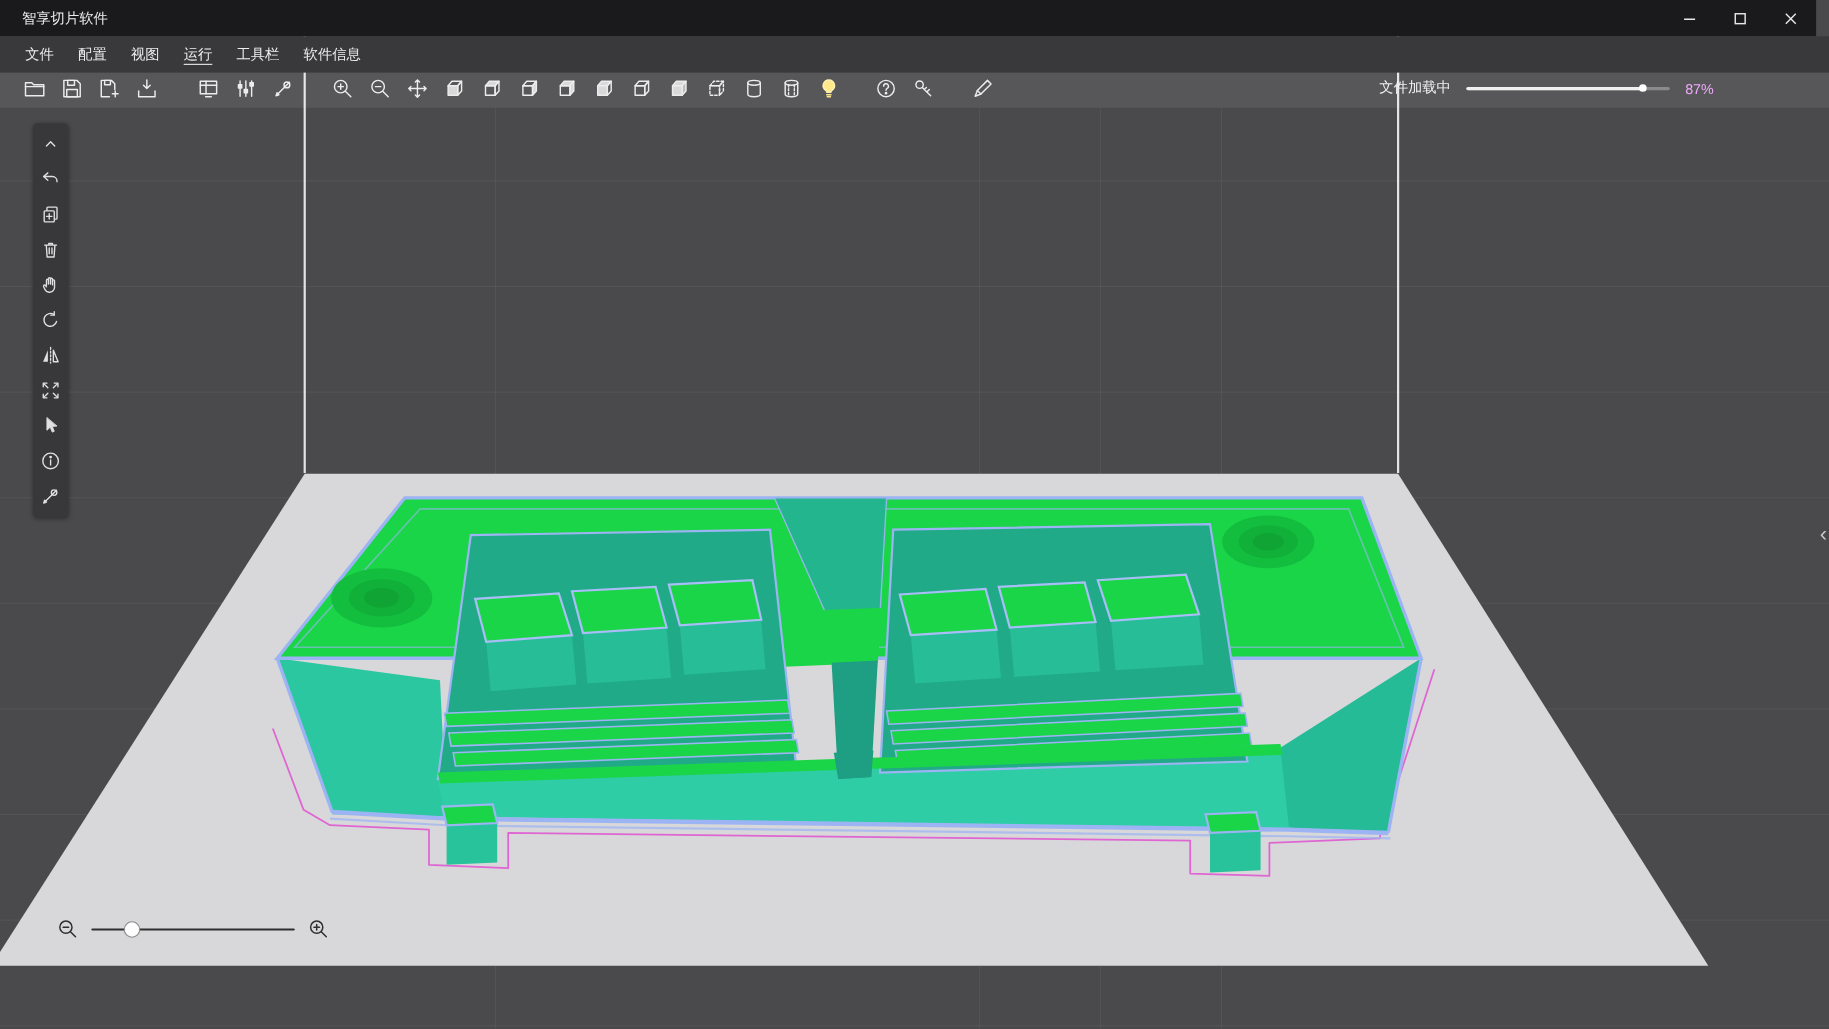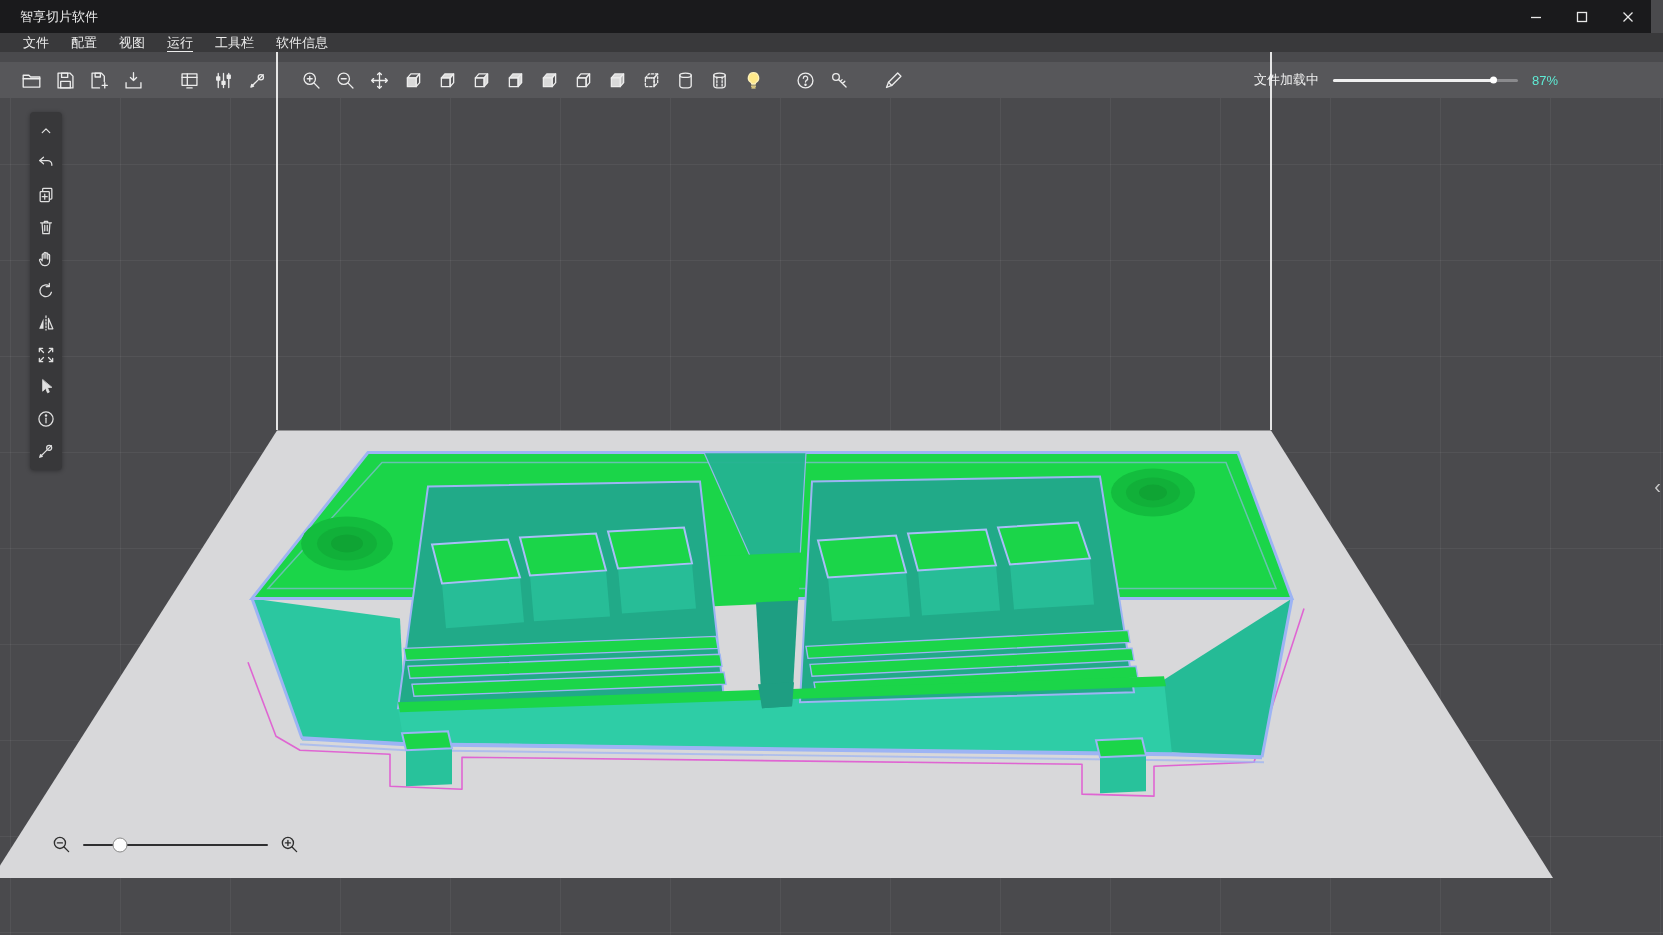--- a/index.html
+++ b/index.html
@@ -9,39 +9,39 @@
     background:#4a4a4d;-webkit-font-smoothing:antialiased;
   }
   
   .titlebar{position:absolute;top:0;left:0;right:12px;height:33px;background:#1a1a1c;
     display:flex;align-items:center;color:#ececec;font-size:13px;z-index:40;}
   .titlebar .title{padding-left:20px;}
   .win-controls{margin-left:auto;display:flex;height:100%;}
   .win-btn{width:46px;height:100%;display:flex;align-items:center;justify-content:center;cursor:default;}
   .win-btn svg{stroke:#e8e8e8;stroke-width:1.3;fill:none;}
   
-  .menubar{position:absolute;top:33px;left:0;right:0;height:19px;background:#39393b;
+  .menubar{position:absolute;top:33px;left:0;right:0;height:33px;background:#39393b;
     display:flex;align-items:center;padding-left:12px;z-index:40;}
   .menu-item{color:#ececec;font-size:13px;padding:5px 11px;cursor:default;position:relative;}
   .menu-item.active{text-decoration:underline;text-underline-offset:4px;}
   
   .toolbar{position:absolute;top:62px;left:0;right:0;height:36px;background:#57575a;
     display:flex;align-items:center;padding:0 0 0 14px;z-index:10;}
   .tbtn{width:30px;height:30px;display:flex;align-items:center;justify-content:center;
     border-radius:2px;cursor:default;flex:0 0 auto;margin:0 2px;}
   .tbtn svg{width:21px;height:21px;stroke:#ececec;fill:none;stroke-width:1.5;
     stroke-linecap:round;stroke-linejoin:round;}
   .gap-a{margin-left:24px;} .gap-b{margin-left:22px;} .gap-c{margin-left:20px;}
   .load-cluster{margin-left:auto;margin-right:105px;display:flex;align-items:center;gap:14px;}
   .load-label{color:#f0f0f0;font-size:13px;white-space:nowrap;}
   .progress-track{width:185px;height:3px;background:#8a8a8d;border-radius:2px;position:relative;}
   .progress-fill{position:absolute;left:0;top:0;bottom:0;background:#f0f0f0;border-radius:2px;}
   .progress-knob{position:absolute;right:-3px;top:50%;transform:translateY(-50%);
     width:7px;height:7px;border-radius:50%;background:#ffffff;}
-  .load-pct{color:#5eead4;font-size:13px;}
+  .load-pct{color:#f0abfc;font-size:13px;}
   
   .viewport{position:absolute;top:98px;left:0;right:0;bottom:0;background-color:#4a4a4d;
     background-image:linear-gradient(rgba(255,255,255,.05) 1px,transparent 1px),
       linear-gradient(90deg,rgba(255,255,255,.05) 1px,transparent 1px);
     background-size:110px 96px;background-position:10px -30px;z-index:1;}
   .scene-svg{position:absolute;inset:0;width:100%;height:100%;}
   .vline{position:absolute;top:33px;width:2px;height:397px;background:rgba(255,255,255,.85);z-index:30;}
   
   .side-tools{position:absolute;left:30px;top:112px;width:32px;background:#38383a;
     border-radius:4px;display:flex;flex-direction:column;align-items:center;

